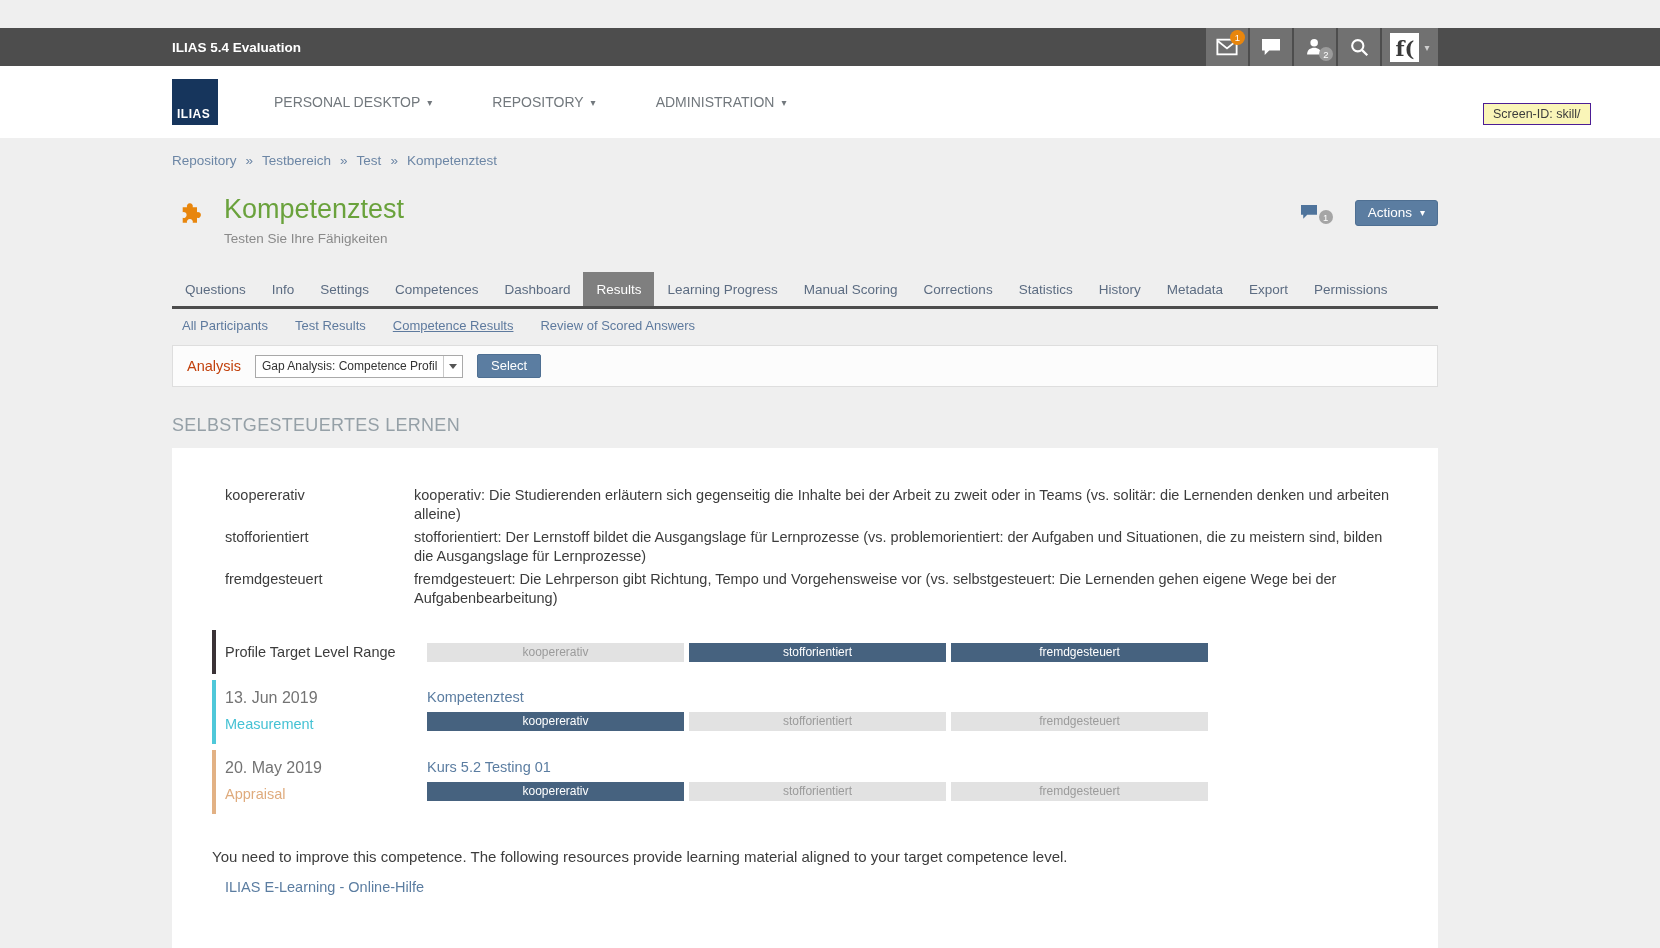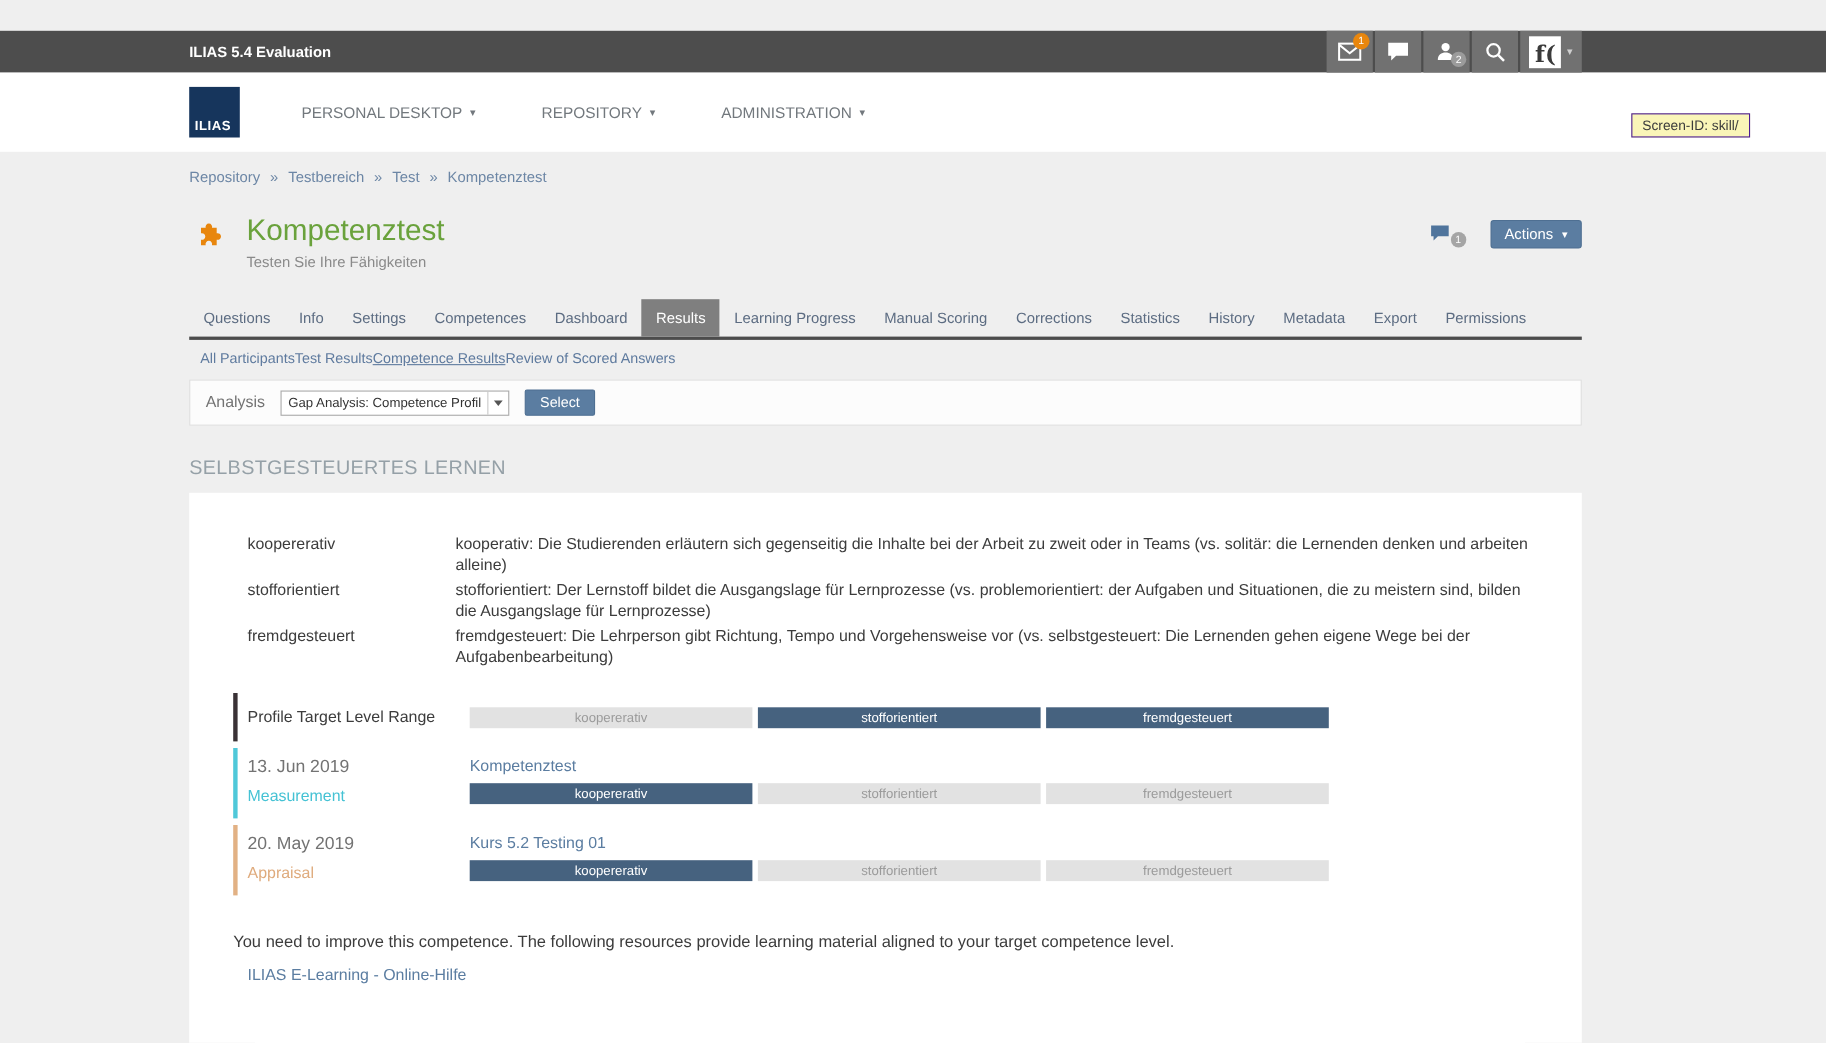--- a/index.html
+++ b/index.html
@@ -50,27 +50,27 @@
   .comment-wrap { position: relative; cursor: pointer; padding-top: 4px; }
   .badge-comment { width: 14px; height: 14px; background: #a5a5a5; position: static; display: inline-flex; margin-left: -4px; vertical-align: bottom; }
   .actions-btn { background: #5b7da1; color: #fff; border: 1px solid #4e6f92; font-size: 13.5px; padding: 4px 12px 5px 12px; border-radius: 3px; cursor: pointer; display: flex; align-items: center; gap: 8px; font-family: inherit; }
   .actions-btn .caret { color: #fff; }
 
   
   .tabs { display: flex; margin: 26px 222px 0 172px; border-bottom: 3px solid #4c4c4c; }
   .tab { padding: 10px 13px 9px 13px; font-size: 13.5px; color: #5c6c82; cursor: pointer; white-space: nowrap; }
   .tab.active { background: #7f7f7f; color: #fff; }
 
-  .subtabs { display: flex; margin-left: 172px; padding: 9px 0 0 10px; }
+  .subtabs { display: flex; margin-left: 172px; padding: 9px 0 0 10px; gap: 27px; }
   .subtab { font-size: 13px; color: #5e7a9e; cursor: pointer; white-space: nowrap; }
   .subtab.active { text-decoration: underline; }
 
   
   .toolbar { margin: 12px 222px 0 172px; background: #fcfcfc; border: 1px solid #dedede; padding: 8px 14px; display: flex; align-items: center; }
-  .toolbar-label { font-size: 14.5px; color: #737373; margin-right: 14px; }
+  .toolbar-label { font-size: 14.5px; color: #c2410c; margin-right: 14px; }
   .select-box { width: 208px; height: 23px; background: #fff; border: 1px solid #a9a9a9; display: flex; align-items: center; cursor: pointer; }
   .select-value { flex: 1; font-size: 12px; color: #333; padding: 0 6px; white-space: nowrap; overflow: hidden; }
   .select-caret { width: 19px; height: 100%; border-left: 1px solid #c9c9c9; display: flex; align-items: center; justify-content: center; }
   .select-caret::after { content: ""; border-left: 4px solid transparent; border-right: 4px solid transparent; border-top: 5px solid #555; }
   .select-btn { margin-left: 14px; background: #5b7da1; color: #fff; border: 1px solid #4e6f92; border-radius: 2px; font-size: 13px; padding: 3px 13px 4px 13px; cursor: pointer; font-family: inherit; }
 
   
   .section-heading { margin: 28px 0 0 172px; color: #95a0a7; font-size: 18px; font-weight: normal; letter-spacing: 0.3px; }
 
   .panel { margin: 12px 222px 0 172px; background: #fff; padding: 38px 40px 62px 40px; }

